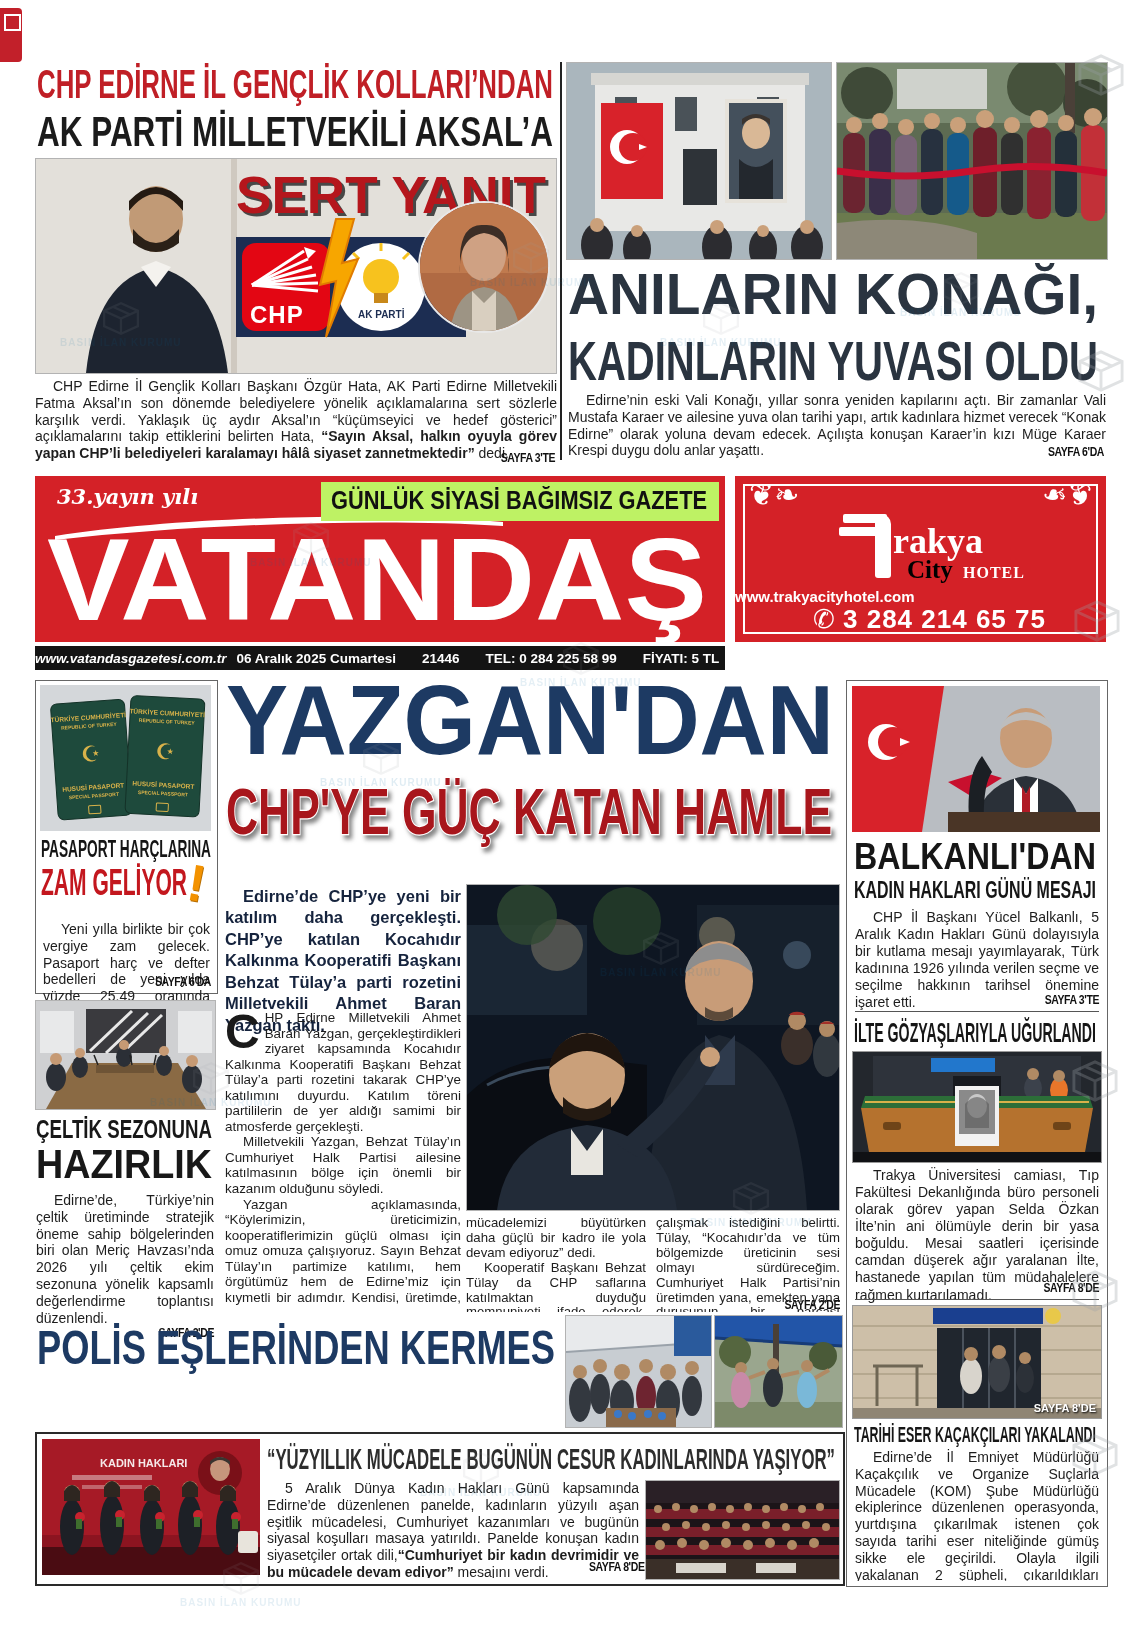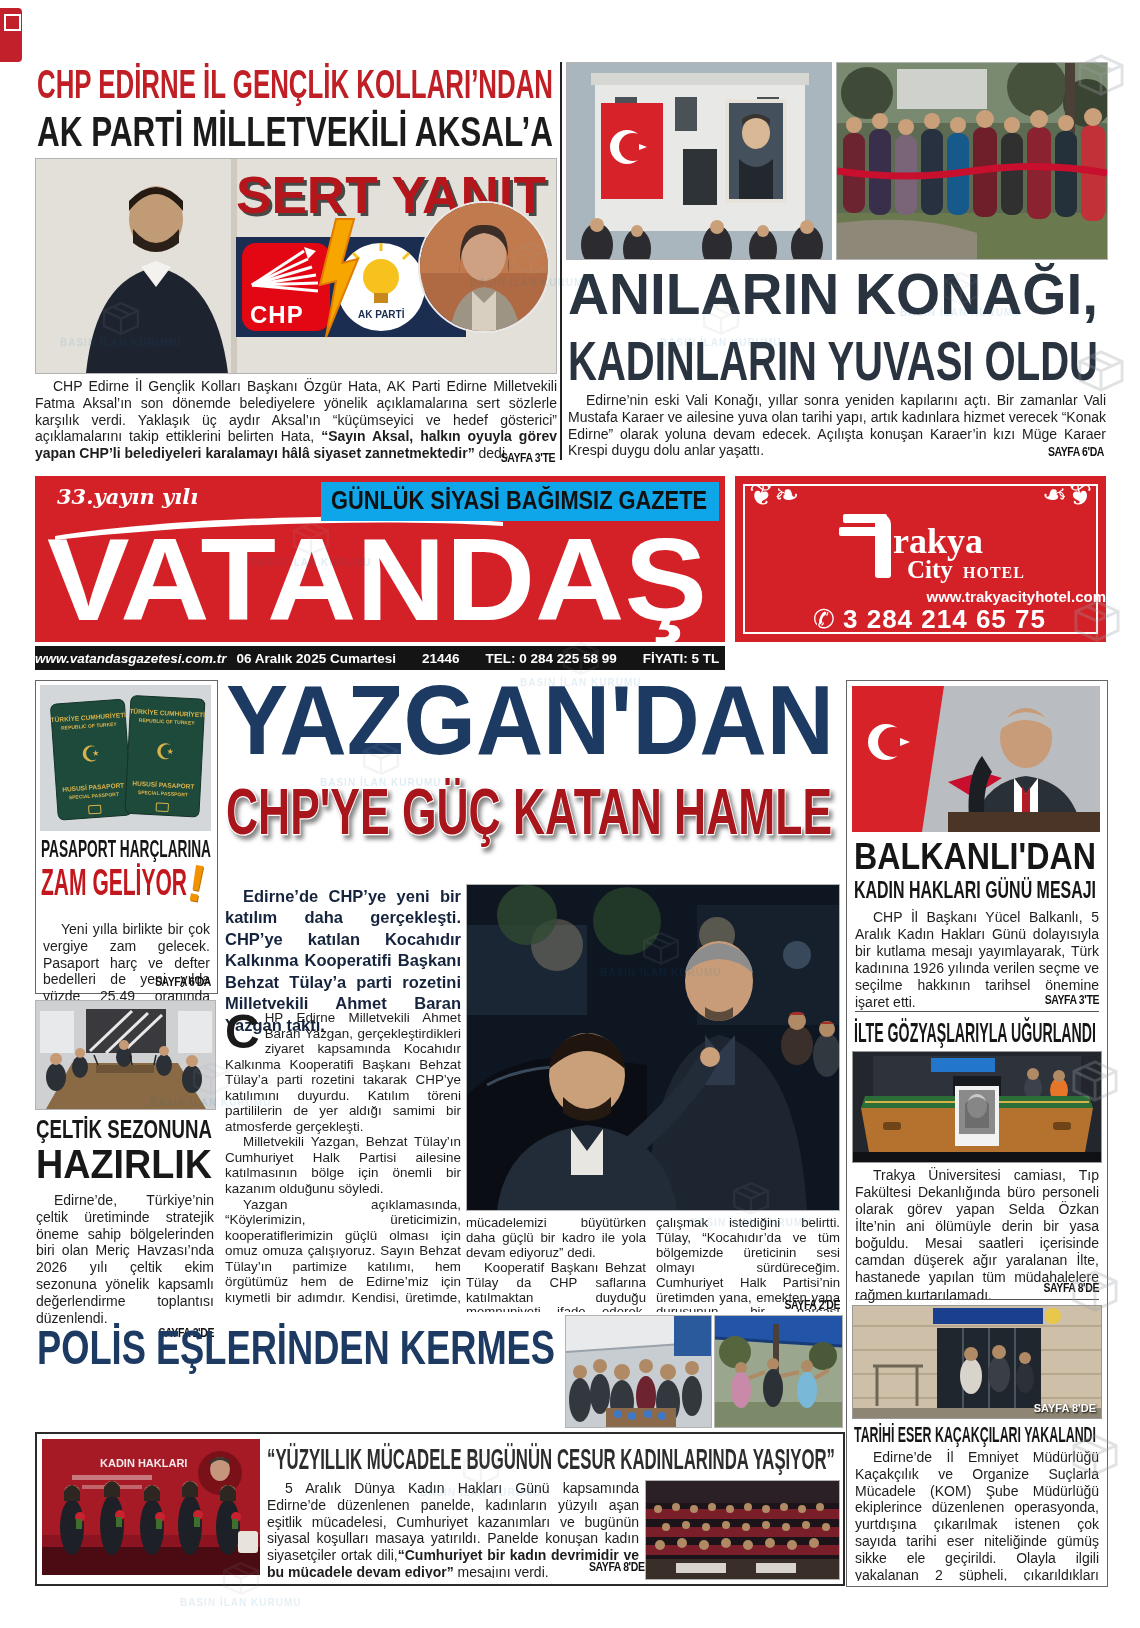--- a/index.html
+++ b/index.html
@@ -18,21 +18,21 @@
   .pr-abs{position:absolute;}
   .vline{position:absolute;background:#222;width:2px;}
   .hline{position:absolute;background:#555;height:1px;}
   .boxed{position:absolute;border:1px solid #666;background:#fff;}
   .dropcap{float:left;font-size:48px;line-height:40px;font-weight:bold;margin:2px 5px 0 0;color:#1a1a1a;}
   .intro{font-weight:bold;color:#15233d;font-size:16.5px;line-height:1.3;text-align:justify;}
   
   #masthead{position:absolute;left:35px;top:476px;width:690px;height:166px;background:#d42127;}
   #yayin{position:absolute;left:22px;top:8px;color:#fff;font-family:"DejaVu Serif",serif;
          font-style:italic;font-weight:bold;font-size:21px;}
-  #tagline-box{position:absolute;right:6px;top:6px;background:#0ea5e9;padding:3px 8px 2px 8px;}
+  #tagline-box{position:absolute;right:6px;top:6px;background:#bef264;padding:3px 8px 2px 8px;}
   #datebar{position:absolute;left:35px;top:646px;width:690px;height:24px;background:#141414;
            color:#fff;display:flex;align-items:center;font-weight:bold;font-size:13.5px;}
   #datebar .site{width:205px;text-align:center;font-style:italic;}
   #datebar .vsep{width:3px;height:18px;background:#fff;margin:0 8px 0 2px;}
   #datebar .seg{margin-right:26px;white-space:nowrap;}
   
   #hotel{position:absolute;left:735px;top:476px;width:371px;height:166px;background:#d42127;}
   #hotel .inner{position:absolute;inset:8px;border:2px solid #fff;}
   #hotel .orn{position:absolute;top:4px;color:#fff;font-size:30px;line-height:1;}
   .tlogo-bar{position:absolute;background:#fff;border-radius:2px;}
@@ -252,23 +252,23 @@
     <div class="inner"></div>
     <span class="orn" style="left:14px;">❦❧</span>
     <span class="orn" style="right:14px;transform:scaleX(-1);">❦❧</span>
 
     <div>
       <div class="tlogo-bar" style="left:108px;top:38px;width:44px;height:9px;"></div>
       <div class="tlogo-bar" style="left:104px;top:51px;width:48px;height:9px;"></div>
       <div class="tlogo-bar" style="left:140px;top:38px;width:16px;height:64px;border-radius:3px 10px 3px 3px;"></div>
     </div>
     <div class="abs" style="left:158px;top:44px;color:#fff;font-weight:bold;font-size:36px;font-family:'Liberation Serif',serif;">rakya</div>
-    <div class="abs" style="left:172px;top:80px;color:#ffffff;font-weight:bold;font-size:25px;font-family:'Liberation Serif',serif;">City</div>
+    <div class="abs" style="left:172px;top:80px;color:#000000;font-weight:bold;font-size:25px;font-family:'Liberation Serif',serif;">City</div>
     <div class="abs" style="left:228px;top:88px;color:#fff;font-weight:bold;font-size:16px;letter-spacing:1px;font-family:'Liberation Serif',serif;">HOTEL</div>
-    <div class="abs" style="left:0;top:112px;width:371px;text-align:right;color:#fff;font-weight:bold;font-size:15px;">www.trakyacityhotel.com</div>
+    <div class="abs" style="left:0;top:112px;width:371px;text-align:left;color:#fff;font-weight:bold;font-size:15px;">www.trakyacityhotel.com</div>
     <span class="abs" style="left:78px;top:128px;color:#fff;font-size:26px;">✆</span>
     <div class="abs" style="left:108px;top:128px;color:#fff;font-weight:bold;font-size:26px;letter-spacing:1px;">3 284 214 65 75</div>
   </div>
 
   <div id="datebar">
     <span class="site">www.vatandasgazetesi.com.tr</span>
     <span class="vsep"></span>
     <span class="seg">06 Aralık 2025 Cumartesi</span>
     <span class="seg">21446</span>
     <span class="seg">TEL: 0 284 225 58 99</span>

